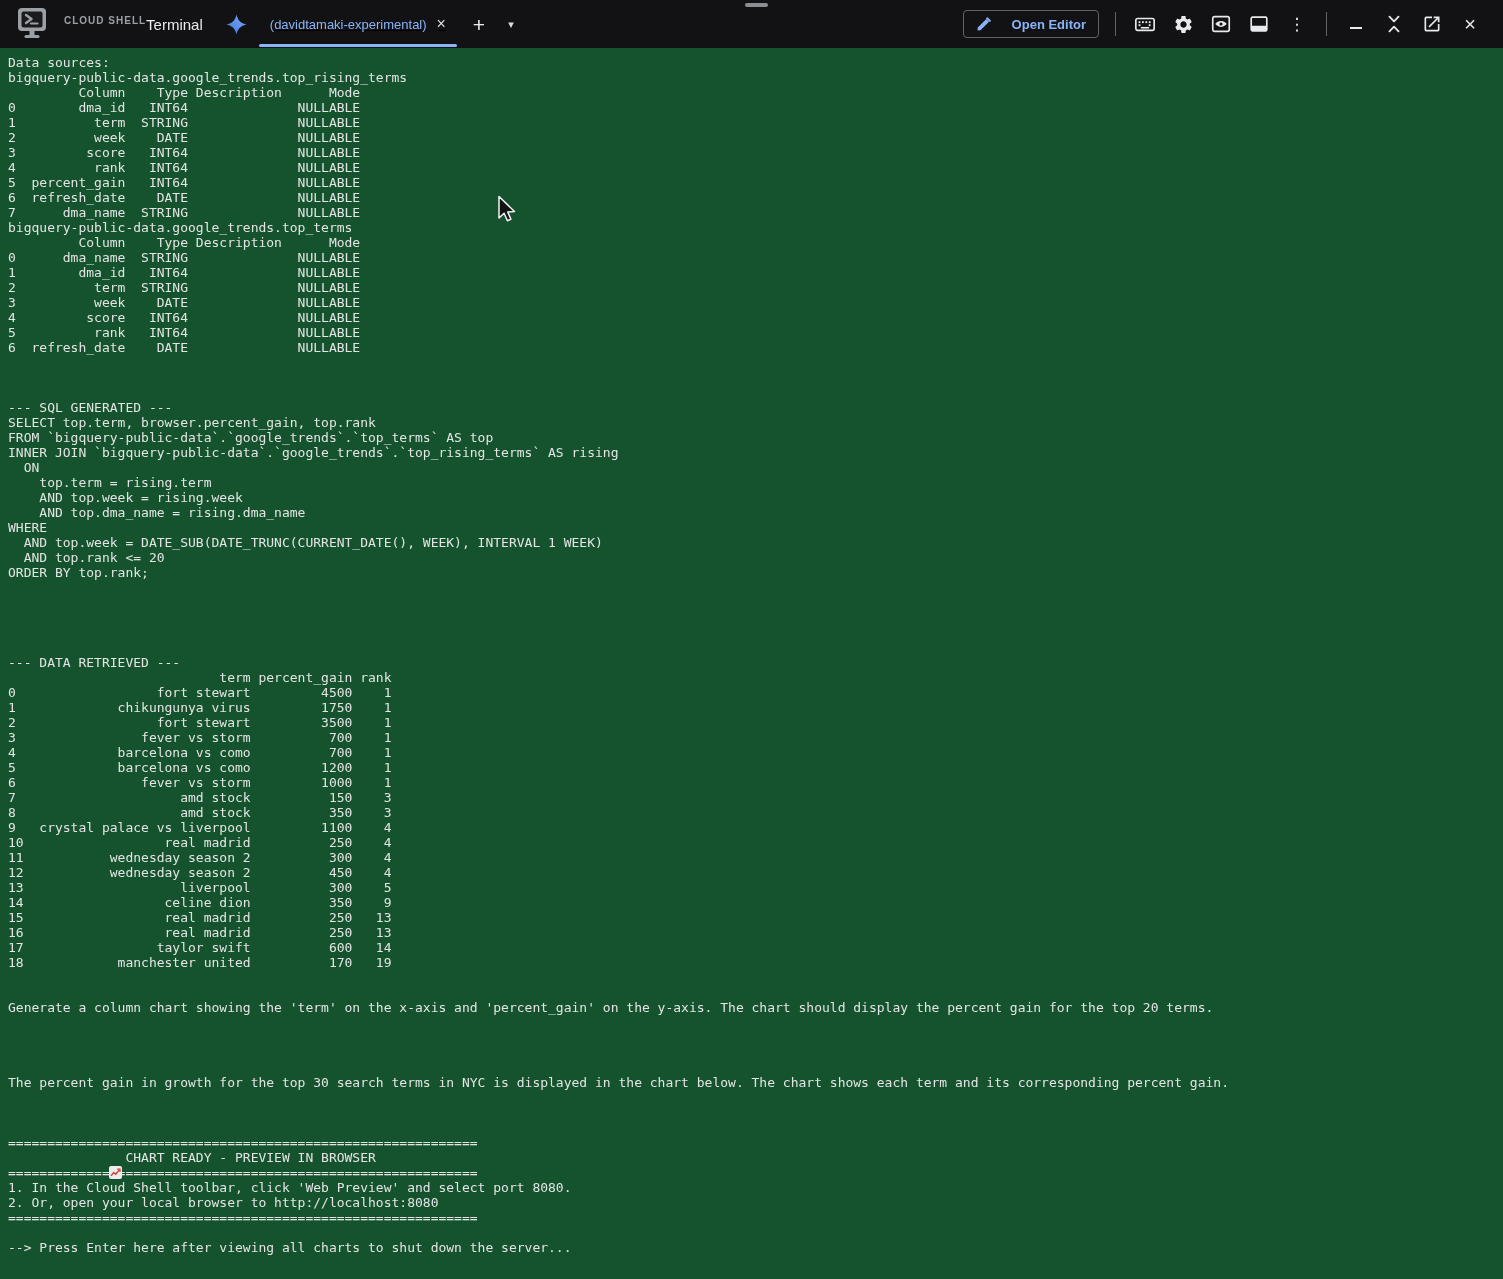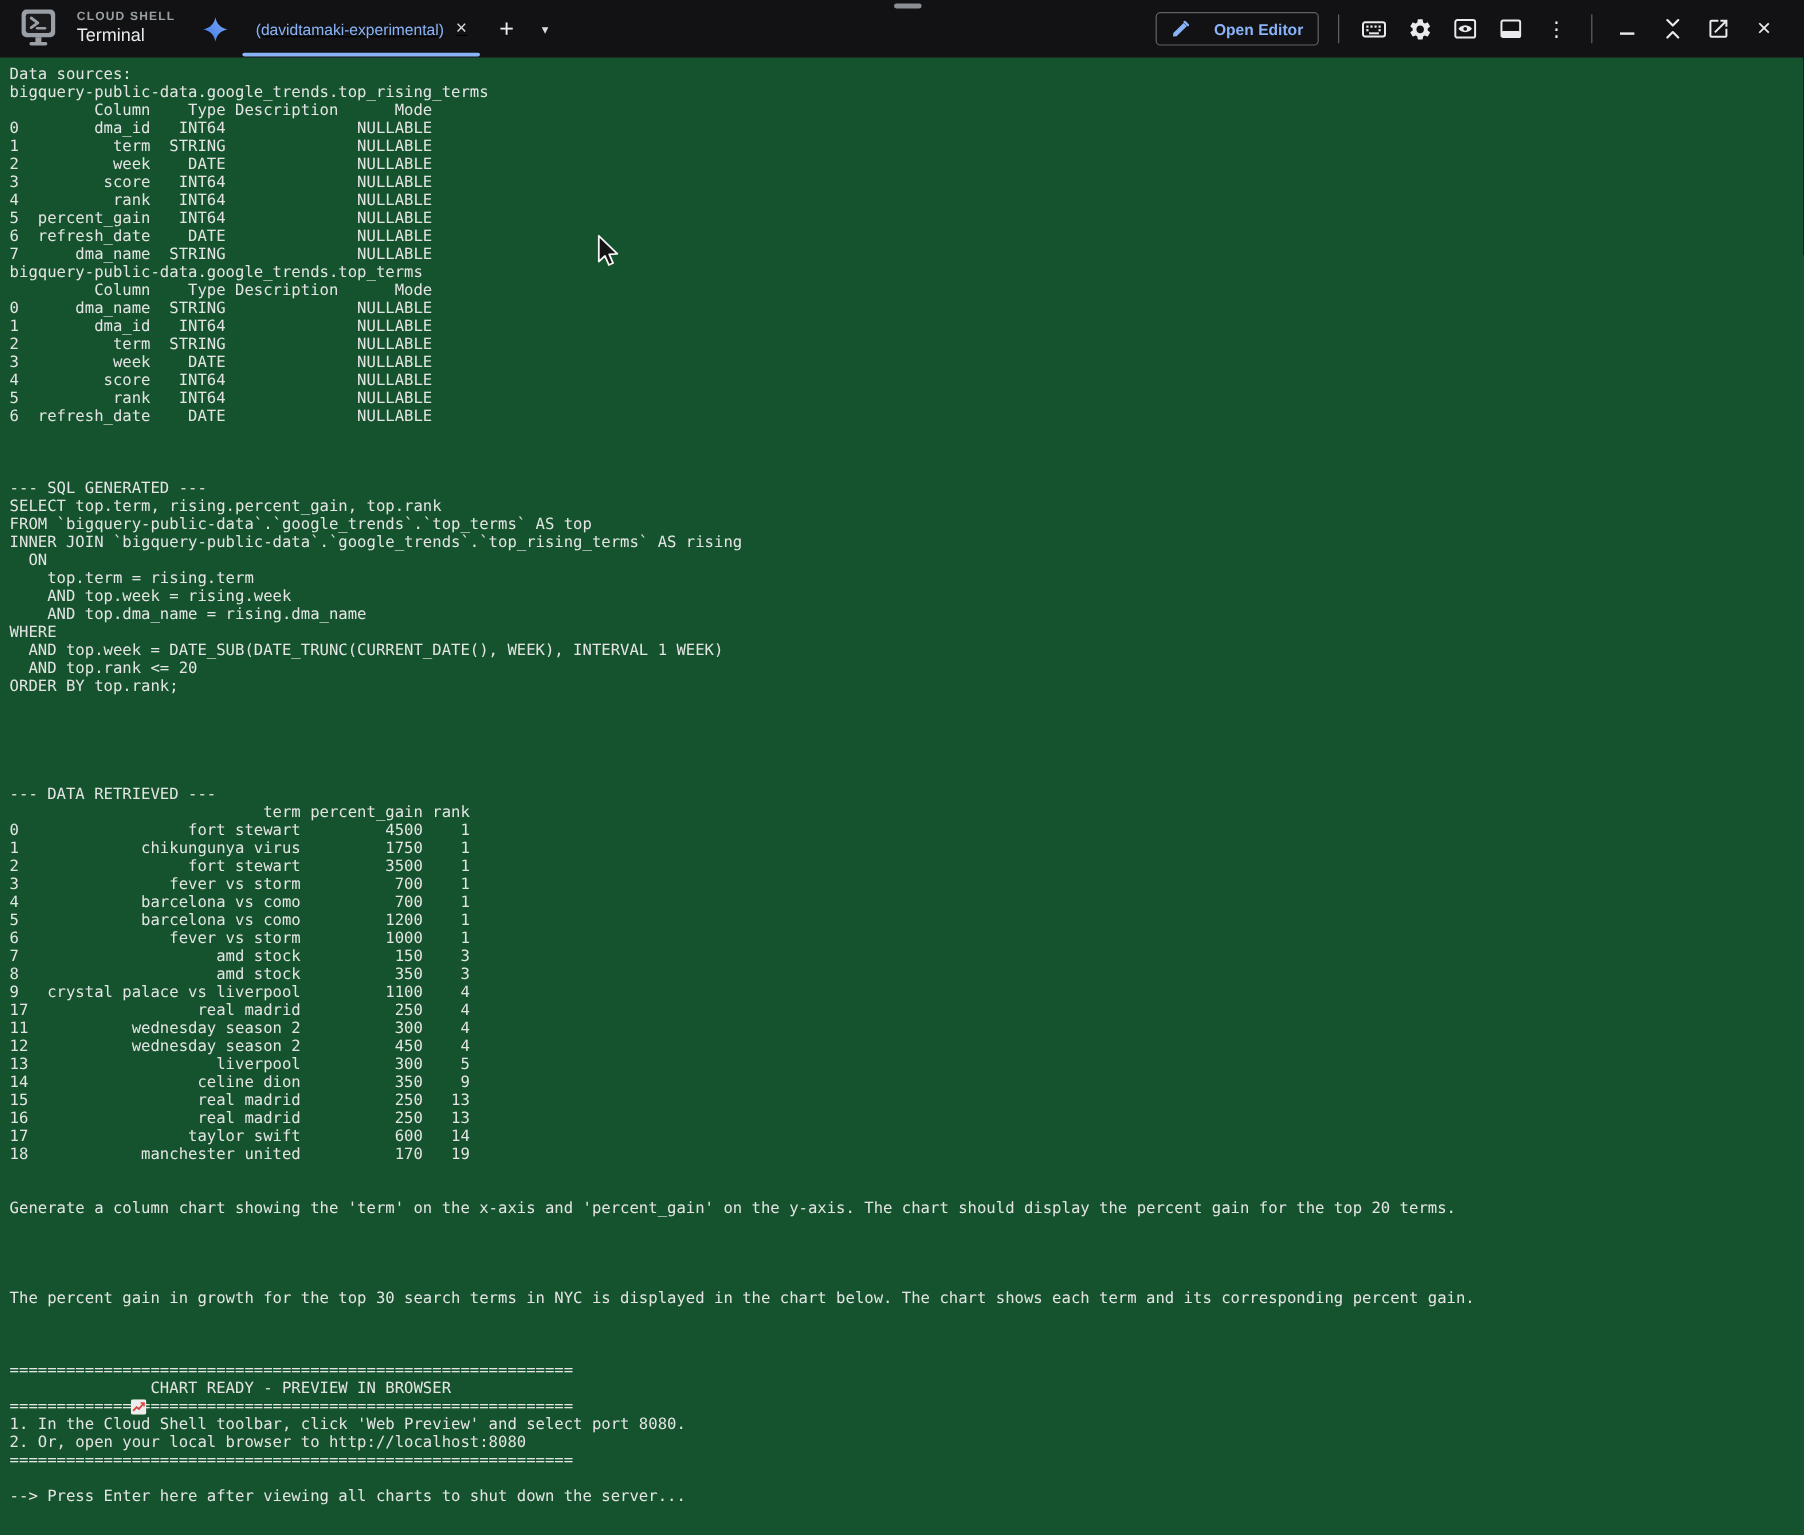--- a/index.html
+++ b/index.html
@@ -3,21 +3,21 @@
 <meta charset="utf-8">
 <style>
   html,body{margin:0;padding:0;background:#000;}
   .window{position:relative;width:1503px;height:1279px;background:#2b2b2d;overflow:hidden;
           font-family:"Liberation Sans",sans-serif;}
   
   .toolbar{position:absolute;top:0;left:0;right:0;height:48px;background:#121214;
            display:flex;align-items:center;padding:0 14px;box-sizing:border-box;}
   .drag-handle{position:absolute;left:745px;top:3px;width:23px;height:4px;border-radius:2px;background:#8b8e93;}
   .brand{display:flex;align-items:center;gap:14px;}
-  .titles{display:flex;flex-direction:column;justify-content:flex-start;line-height:1.1;}
+  .titles{display:flex;justify-content:flex-start;line-height:1.1;}
   .product{font-size:10px;font-weight:bold;letter-spacing:1px;color:#9aa0a6;}
   .wtitle{font-size:15px;color:#e8eaed;margin-top:2px;}
   .sparkle{margin-left:22px;}
   .tab{position:relative;height:48px;display:flex;align-items:center;margin-left:8px;padding:0 14px;cursor:pointer;background:none;border:none;text-decoration:underline;}
   .tab-label{font-size:13px;color:#8ab4f8;}
   .tab-close{font-size:16px;color:#dadce0;margin-left:10px;line-height:1;}
   .tab-underline{position:absolute;left:3px;right:3px;bottom:1px;height:3px;border-radius:3px;background:#8ab4f8;}
   .iconbtn{background:none;border:none;color:#e8eaed;width:38px;height:40px;display:flex;
            align-items:center;justify-content:center;cursor:pointer;padding:0;flex:0 0 auto;}
   .plus-glyph{font-size:21px;font-weight:400;line-height:1;}
@@ -179,21 +179,21 @@
         <div class="tline">1        dma_id   INT64              NULLABLE</div>
         <div class="tline">2          term  STRING              NULLABLE</div>
         <div class="tline">3          week    DATE              NULLABLE</div>
         <div class="tline">4         score   INT64              NULLABLE</div>
         <div class="tline">5          rank   INT64              NULLABLE</div>
         <div class="tline">6  refresh_date    DATE              NULLABLE</div>
         <div class="tline"></div>
         <div class="tline"></div>
         <div class="tline"></div>
         <div class="tline">--- SQL GENERATED ---</div>
-        <div class="tline">SELECT top.term, rising.percent_gain, top.rank</div>
+        <div class="tline">SELECT top.term, browser.percent_gain, top.rank</div>
         <div class="tline">FROM `bigquery-public-data`.`google_trends`.`top_terms` AS top</div>
         <div class="tline">INNER JOIN `bigquery-public-data`.`google_trends`.`top_rising_terms` AS rising</div>
         <div class="tline">  ON</div>
         <div class="tline">    top.term = rising.term</div>
         <div class="tline">    AND top.week = rising.week</div>
         <div class="tline">    AND top.dma_name = rising.dma_name</div>
         <div class="tline">WHERE</div>
         <div class="tline">  AND top.week = DATE_SUB(DATE_TRUNC(CURRENT_DATE(), WEEK), INTERVAL 1 WEEK)</div>
         <div class="tline">  AND top.rank &lt;= 20</div>
         <div class="tline">ORDER BY top.rank;</div>
@@ -207,21 +207,21 @@
         <div class="tline">0                  fort stewart         4500    1</div>
         <div class="tline">1             chikungunya virus         1750    1</div>
         <div class="tline">2                  fort stewart         3500    1</div>
         <div class="tline">3                fever vs storm          700    1</div>
         <div class="tline">4             barcelona vs como          700    1</div>
         <div class="tline">5             barcelona vs como         1200    1</div>
         <div class="tline">6                fever vs storm         1000    1</div>
         <div class="tline">7                     amd stock          150    3</div>
         <div class="tline">8                     amd stock          350    3</div>
         <div class="tline">9   crystal palace vs liverpool         1100    4</div>
-        <div class="tline">17                  real madrid          250    4</div>
+        <div class="tline">10                  real madrid          250    4</div>
         <div class="tline">11           wednesday season 2          300    4</div>
         <div class="tline">12           wednesday season 2          450    4</div>
         <div class="tline">13                    liverpool          300    5</div>
         <div class="tline">14                  celine dion          350    9</div>
         <div class="tline">15                  real madrid          250   13</div>
         <div class="tline">16                  real madrid          250   13</div>
         <div class="tline">17                 taylor swift          600   14</div>
         <div class="tline">18            manchester united          170   19</div>
         <div class="tline"></div>
         <div class="tline"></div>

